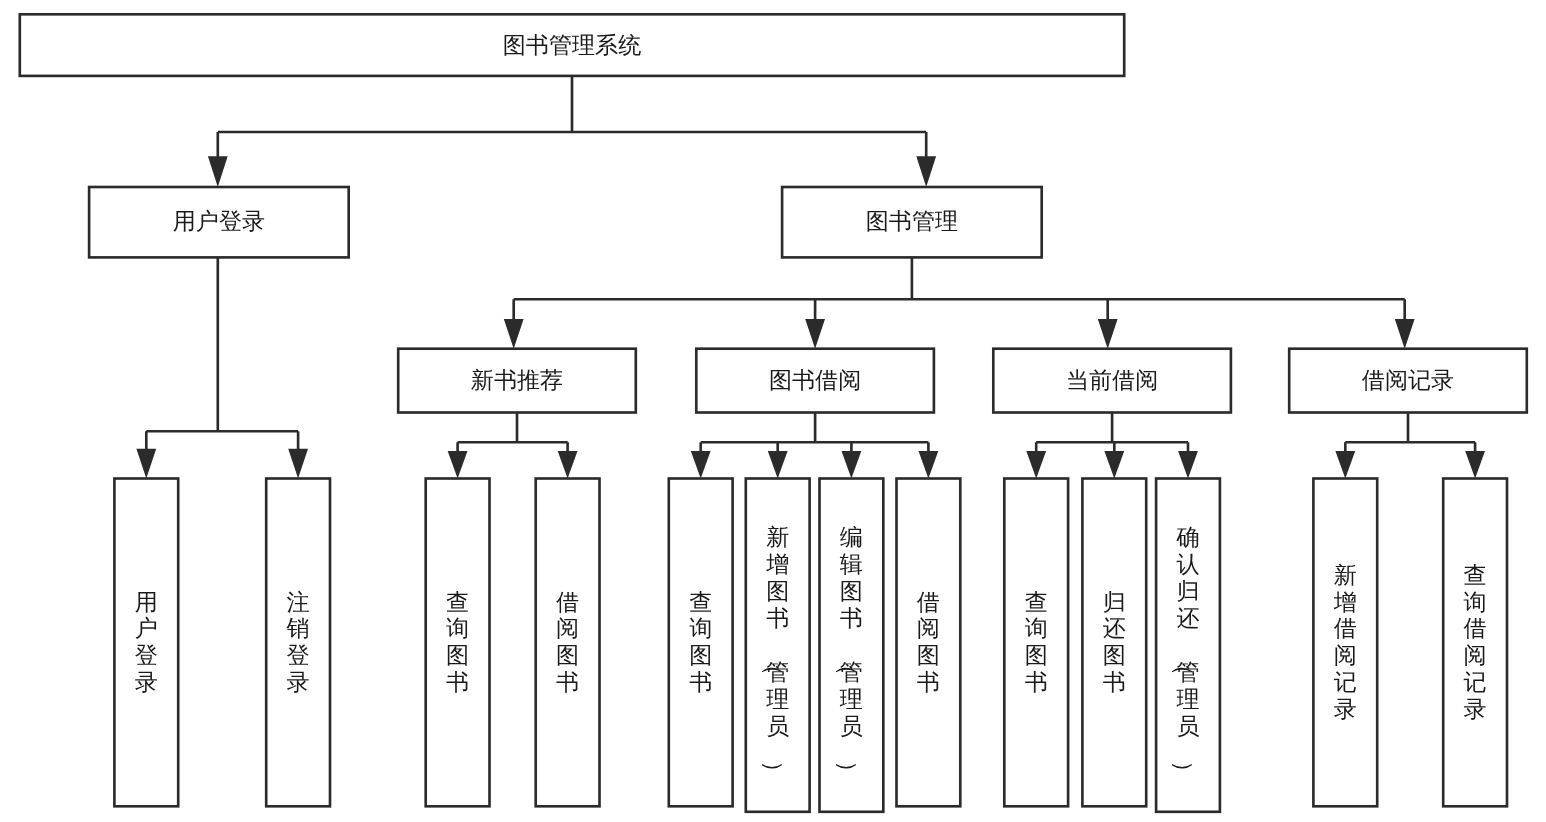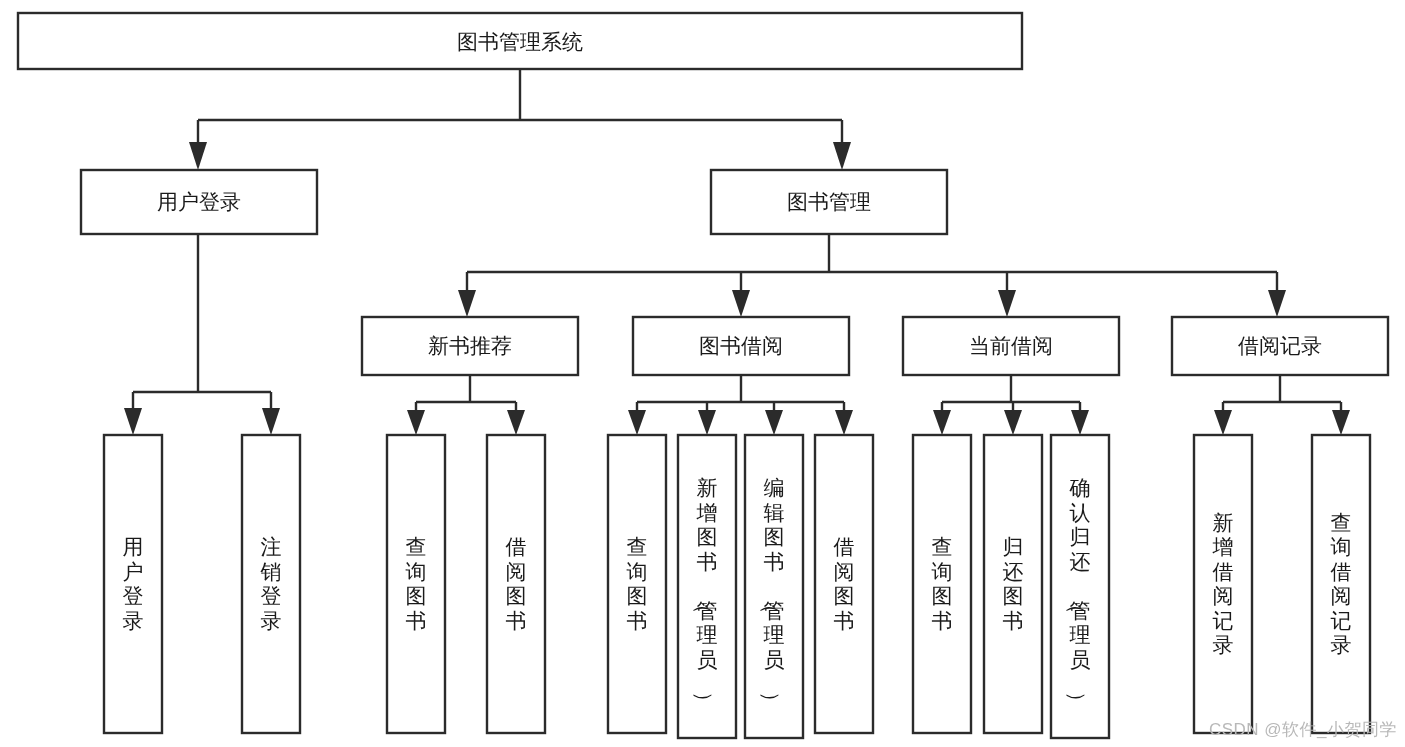--- a/index.html
+++ b/index.html
@@ -201,14 +201,13 @@
           <text class="node-label-v" x="1223" y="529.61"><tspan x="1223" dy="0">新</tspan><tspan x="1223" dy="24.5">增</tspan><tspan x="1223" dy="24.5">借</tspan><tspan x="1223" dy="24.5">阅</tspan><tspan x="1223" dy="24.5">记</tspan><tspan x="1223" dy="24.5">录</tspan></text>
         </g>
         <g>
           <rect class="node-box" x="1312" y="435" width="58" height="298"></rect>
           <text class="node-label-v" x="1341" y="529.61"><tspan x="1341" dy="0">查</tspan><tspan x="1341" dy="24.5">询</tspan><tspan x="1341" dy="24.5">借</tspan><tspan x="1341" dy="24.5">阅</tspan><tspan x="1341" dy="24.5">记</tspan><tspan x="1341" dy="24.5">录</tspan></text>
         </g>
       </g>
 
   </svg>
 
-  <div class="watermark">CSDN @软件_小贺同学</div>
 </div>
 
 </body></html>

